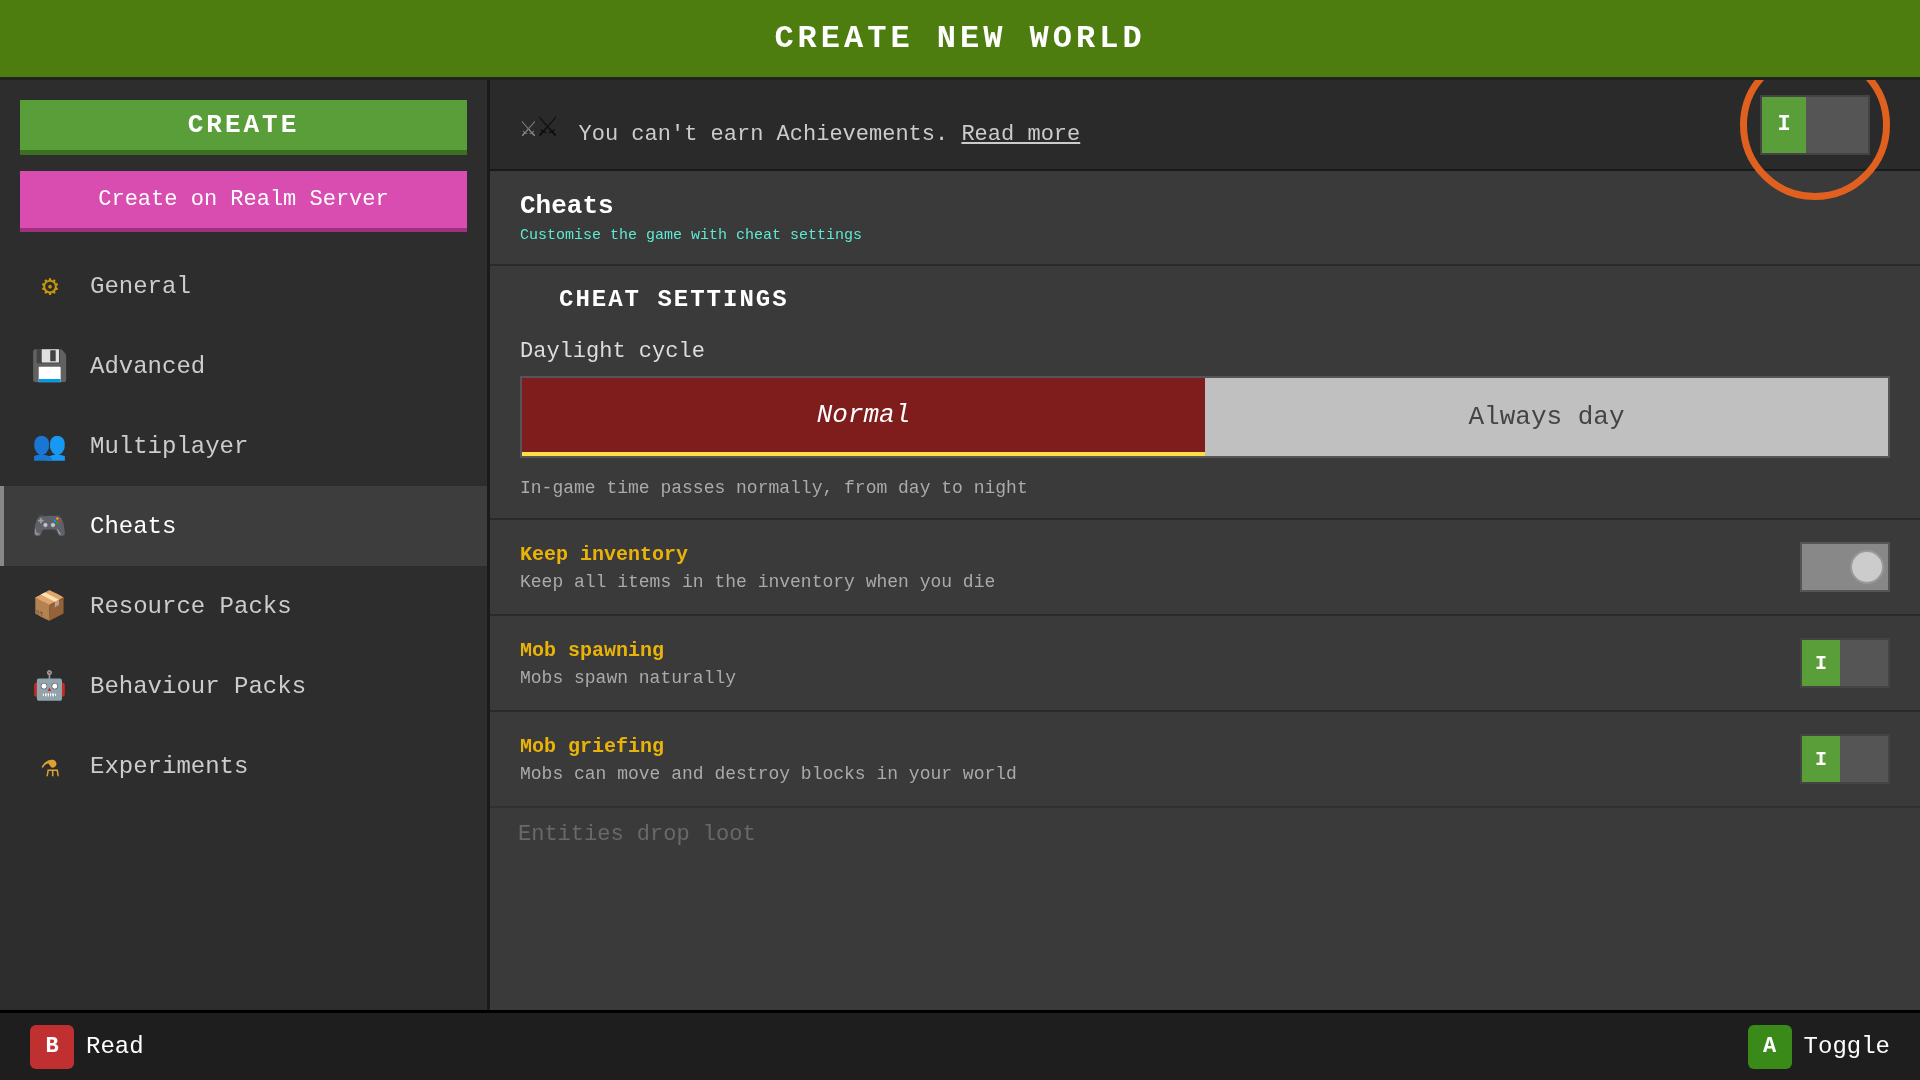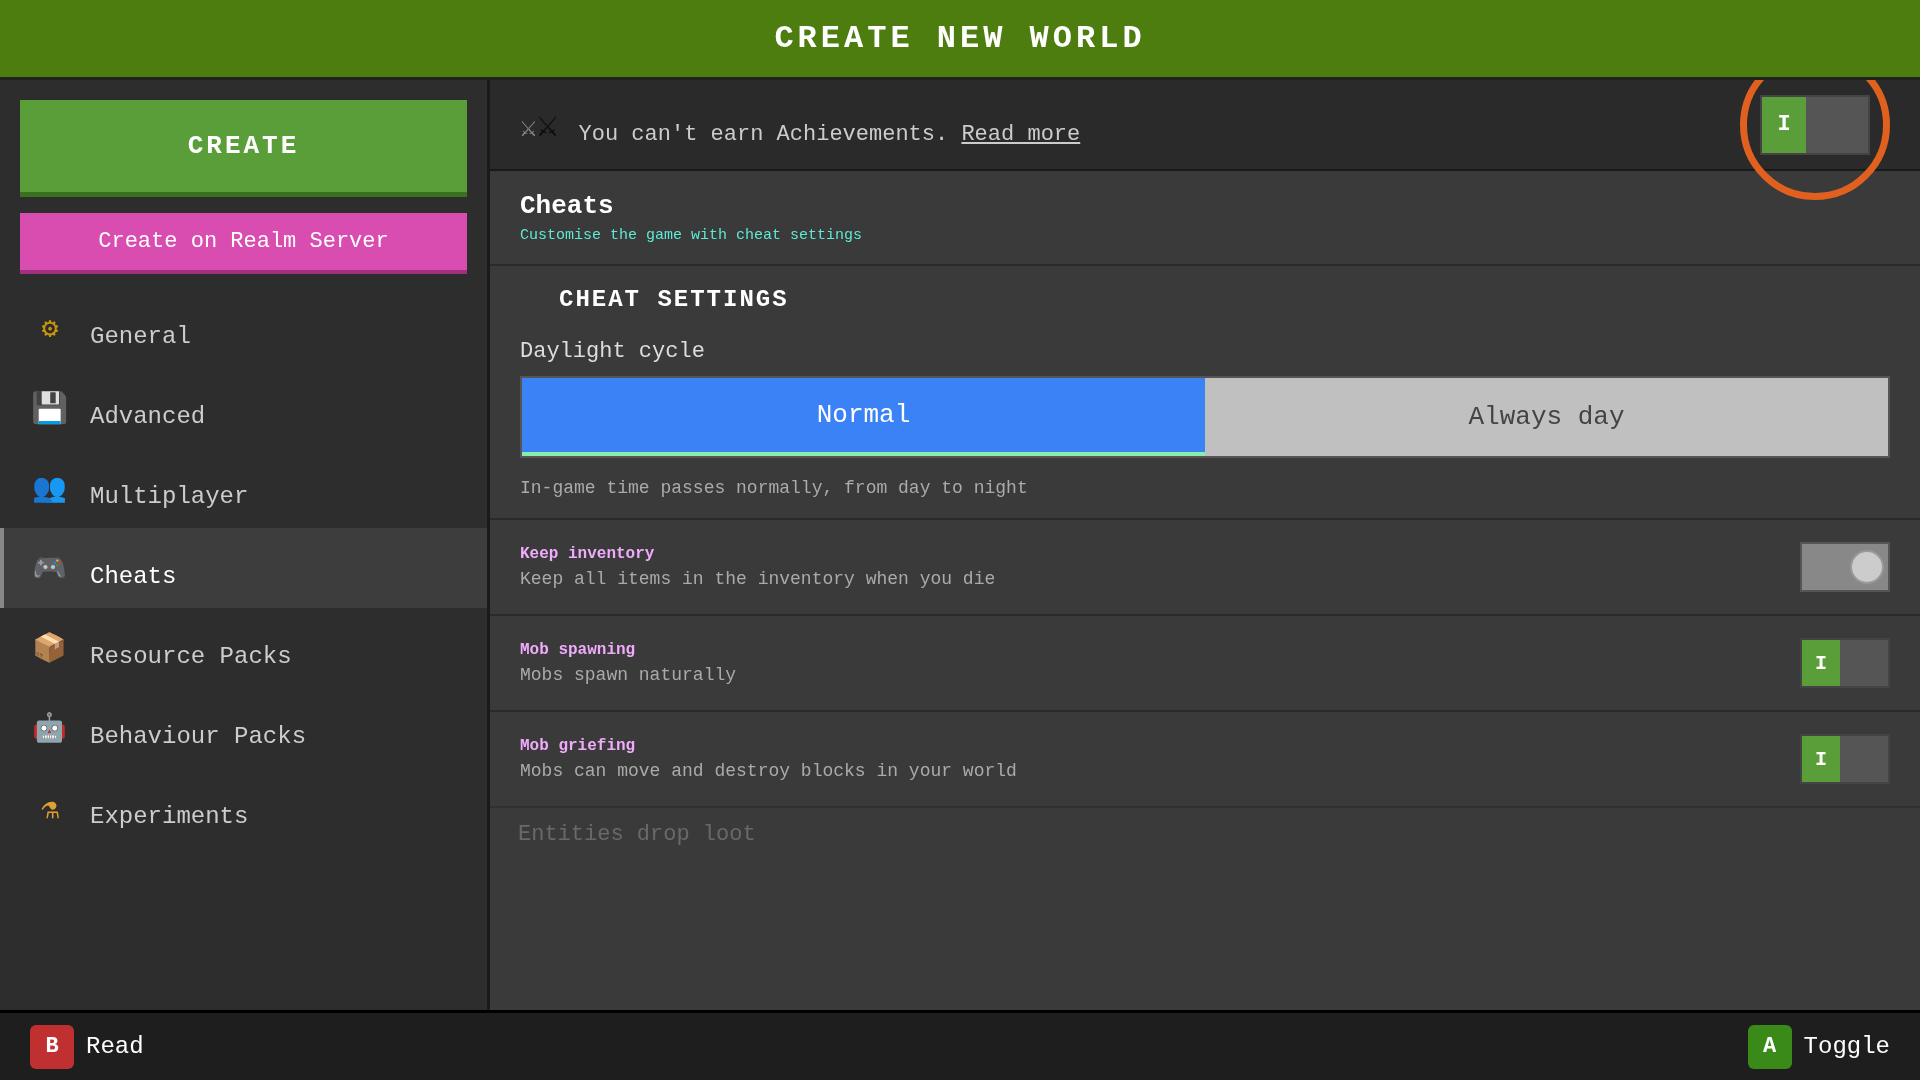--- a/index.html
+++ b/index.html
@@ -52,41 +52,41 @@
 
     .create-btn {
       margin: 10px 20px;
       background: #5a9e3a;
       border: none;
       color: #fff;
       font-size: 26px;
       font-weight: bold;
       letter-spacing: 3px;
       text-transform: uppercase;
-      padding: 31px;
+      padding: 10px;
       cursor: pointer;
       font-family: 'Courier New', monospace;
       border-bottom: 5px solid #3a7020;
     }
 
     .create-realm-btn {
       margin: 6px 20px 14px 20px;
       background: #d94cb0;
       border: none;
       color: #fff;
       font-size: 22px;
       padding: 16px;
       cursor: pointer;
       font-family: 'Courier New', monospace;
       border-bottom: 4px solid #a03080;
     }
 
     .nav-item {
       display: flex;
-      align-items: flex-end;
+      align-items: center;
       padding: 18px 24px;
       cursor: pointer;
       color: #ccc;
       font-size: 24px;
       font-family: 'Courier New', monospace;
       border-left: 4px solid transparent;
     }
 
     .nav-item.active {
       background: #3d3d3d;
@@ -197,23 +197,24 @@
       flex: 1;
       padding: 22px;
       text-align: center;
       font-size: 26px;
       font-family: 'Courier New', monospace;
       cursor: pointer;
       border: none;
     }
 
     .toggle-option.active {
-      background: #3b82f6;
-      color: #fff;
-      border-bottom: 4px solid #86efac;
+      background: #7f1d1d;
+      color: #fff;
+      border-bottom: 4px solid #fde047;
+      font-style: italic;
     }
 
     .toggle-option.inactive {
       background: #c0c0c0;
       color: #444;
     }
 
     .toggle-description {
       color: #aaa;
       font-size: 18px;
@@ -224,22 +225,22 @@
     
     .setting-row {
       display: flex;
       align-items: center;
       justify-content: space-between;
       padding: 22px 30px;
       border-top: 2px solid #2a2a2a;
     }
 
     .setting-row-text h3 {
-      color: #f0abfc;
-      font-size: 16px;
+      color: #eab308;
+      font-size: 20px;
       font-family: 'Courier New', monospace;
       font-weight: bold;
       margin-bottom: 6px;
     }
 
     .setting-row-text p {
       color: #aaa;
       font-size: 18px;
       font-family: 'Courier New', monospace;
     }

